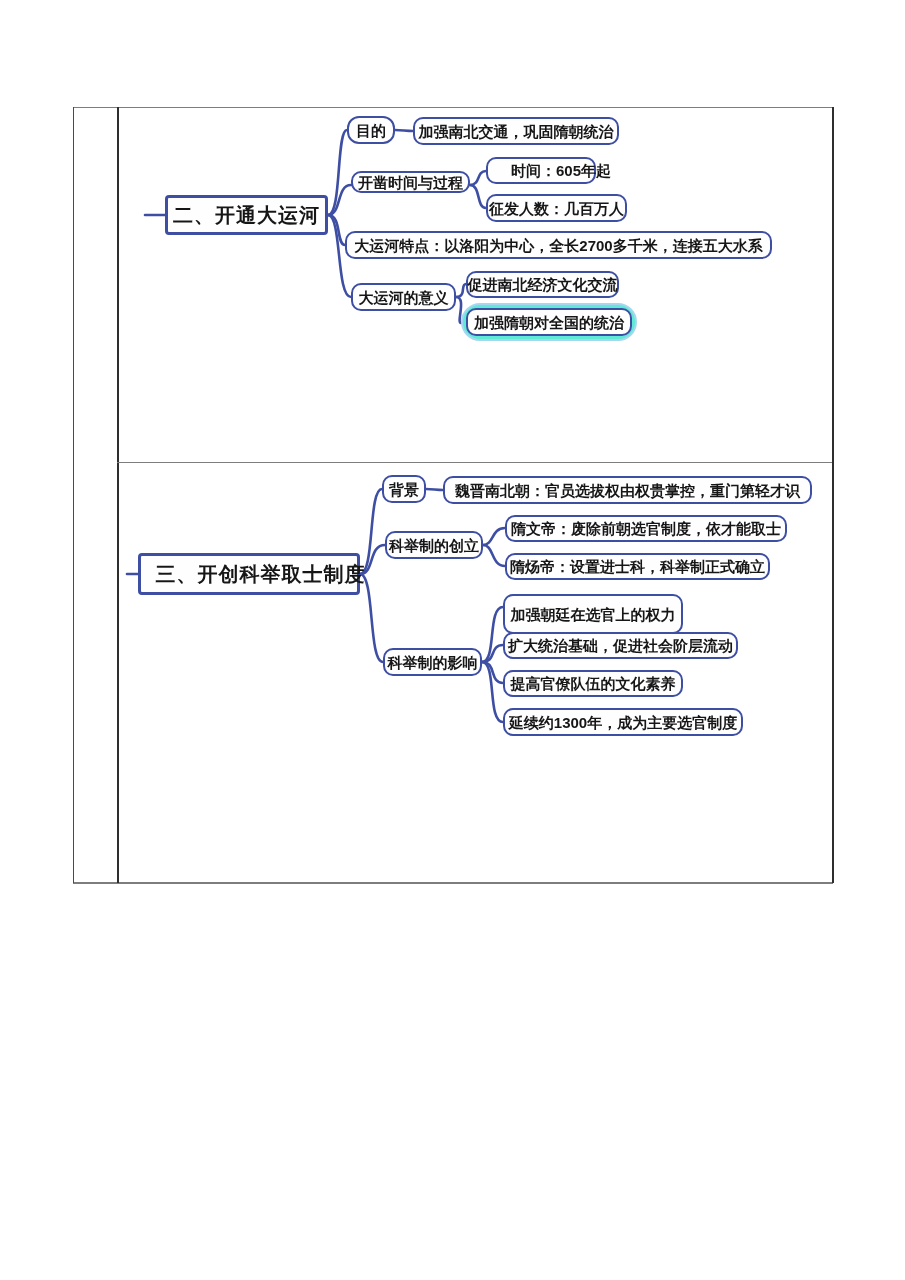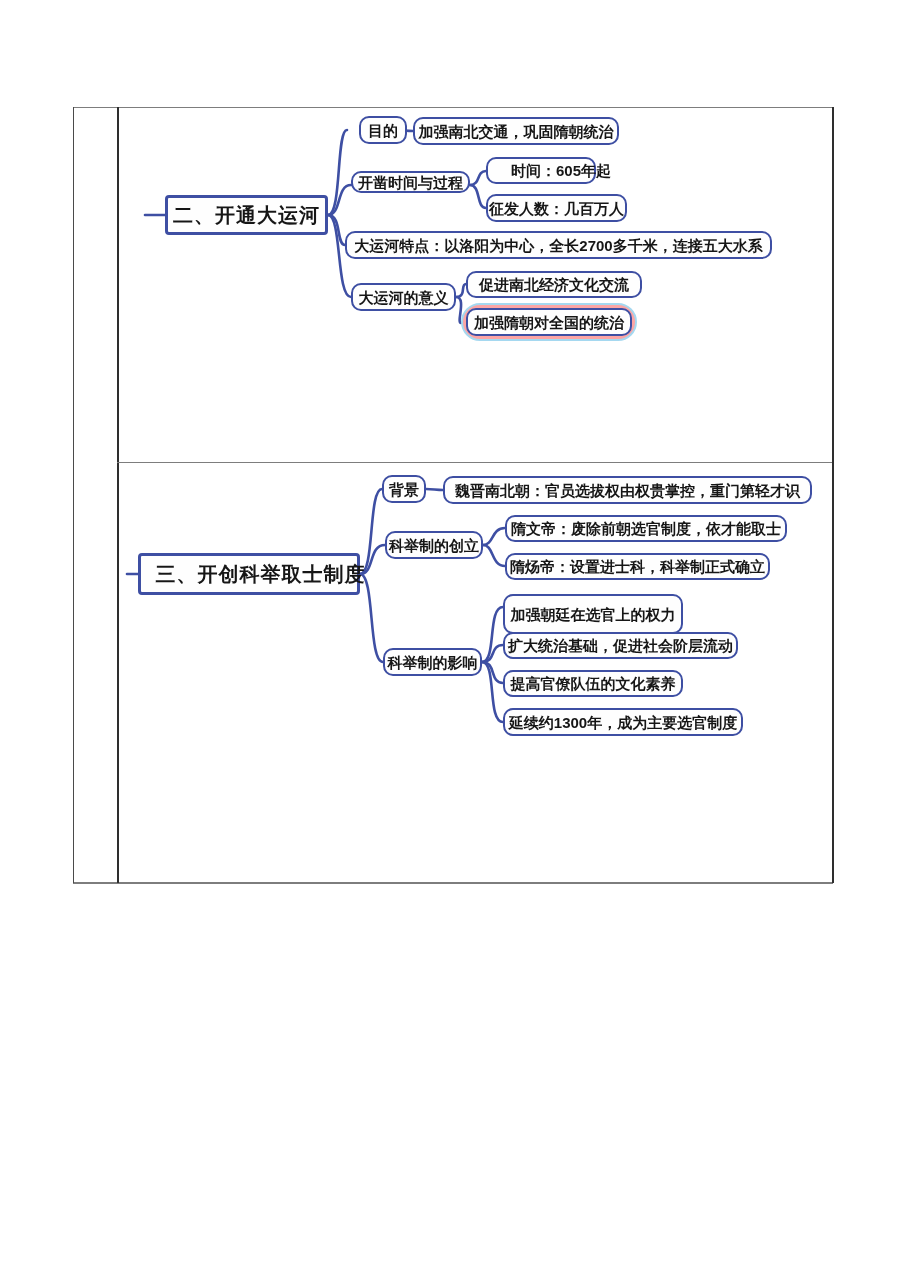--- a/index.html
+++ b/index.html
@@ -22,21 +22,21 @@
     white-space:nowrap; background:#fefefe;
     border:2.5px solid #3e4fa3; border-radius:10px;
     font-weight:700; font-size:15px; color:#161616; line-height:1;
   }
   .node.root {
     font-size:20px; border-radius:4px; border-width:3px; letter-spacing:1px;
   }
   .hl-wrap {
     position:absolute; left:461px; top:303px;
     border:2px solid #a5d8f0; border-radius:19px;
-    padding:3px; background:#fca5a5;
+    padding:3px; background:#5eead4;
   }
   .hl-wrap .node { position:static; width:166px; height:28px; }
 </style>
 </head>
 <body>
 
 <div class="page">
 
   <div class="gline h" style="left:73px; top:107px; width:760px;"></div>
   <div class="gline h" style="left:73px; top:882px; width:760px; height:1.6px;"></div>
@@ -66,31 +66,31 @@
     <path d="M483 545 C494 545 491 528 505 528"></path>
     <path d="M483 545 C494 545 491 566 505 566"></path>
     <path d="M482 662 C497 662 487 607 503 607"></path>
     <path d="M482 662 C497 662 489 645 503 645"></path>
     <path d="M482 662 C497 662 489 683 503 683"></path>
     <path d="M482 662 C497 662 487 722 503 722"></path>
   </svg>
 
   <div class="node root" style="left:165px; top:195px; width:163px; height:40px;">二、开通大运河</div>
 
-  <div class="node" style="left:359px; top:116px; width:48px; height:28px;">目的</div>
+  <div class="node" style="left:347px; top:116px; width:48px; height:28px;border-radius:12px;">目的</div>
   <div class="node" style="left:413px; top:117px; width:206px; height:28px;">加强南北交通，巩固隋朝统治</div>
 
   <div class="node" style="left:351px; top:171px; width:119px; height:22px;">开凿时间与过程</div>
   <div class="node" style="left:486px; top:157px; width:110px; height:27px;padding-left:40px;">时间：605年起</div>
   <div class="node" style="left:486px; top:194px; width:141px; height:28px;">征发人数：几百万人</div>
 
   <div class="node" style="left:345px; top:231px; width:427px; height:28px;">大运河特点：以洛阳为中心，全长2700多千米，连接五大水系</div>
 
   <div class="node" style="left:351px; top:283px; width:105px; height:28px;">大运河的意义</div>
-  <div class="node" style="left:466px; top:271px; width:176px; height:27px;">促进南北经济文化交流</div>
+  <div class="node" style="left:466px; top:271px; width:153px; height:27px;">促进南北经济文化交流</div>
   <div class="hl-wrap">
     <div class="node">加强隋朝对全国的统治</div>
   </div>
 
   <div class="node root" style="left:138px; top:553px; width:222px; height:42px;padding-left:23px;">三、开创科举取士制度</div>
 
   <div class="node" style="left:382px; top:475px; width:44px; height:28px;">背景</div>
   <div class="node" style="left:443px; top:476px; width:369px; height:28px;">魏晋南北朝：官员选拔权由权贵掌控，重门第轻才识</div>
 
   <div class="node" style="left:385px; top:531px; width:98px; height:28px;">科举制的创立</div>

